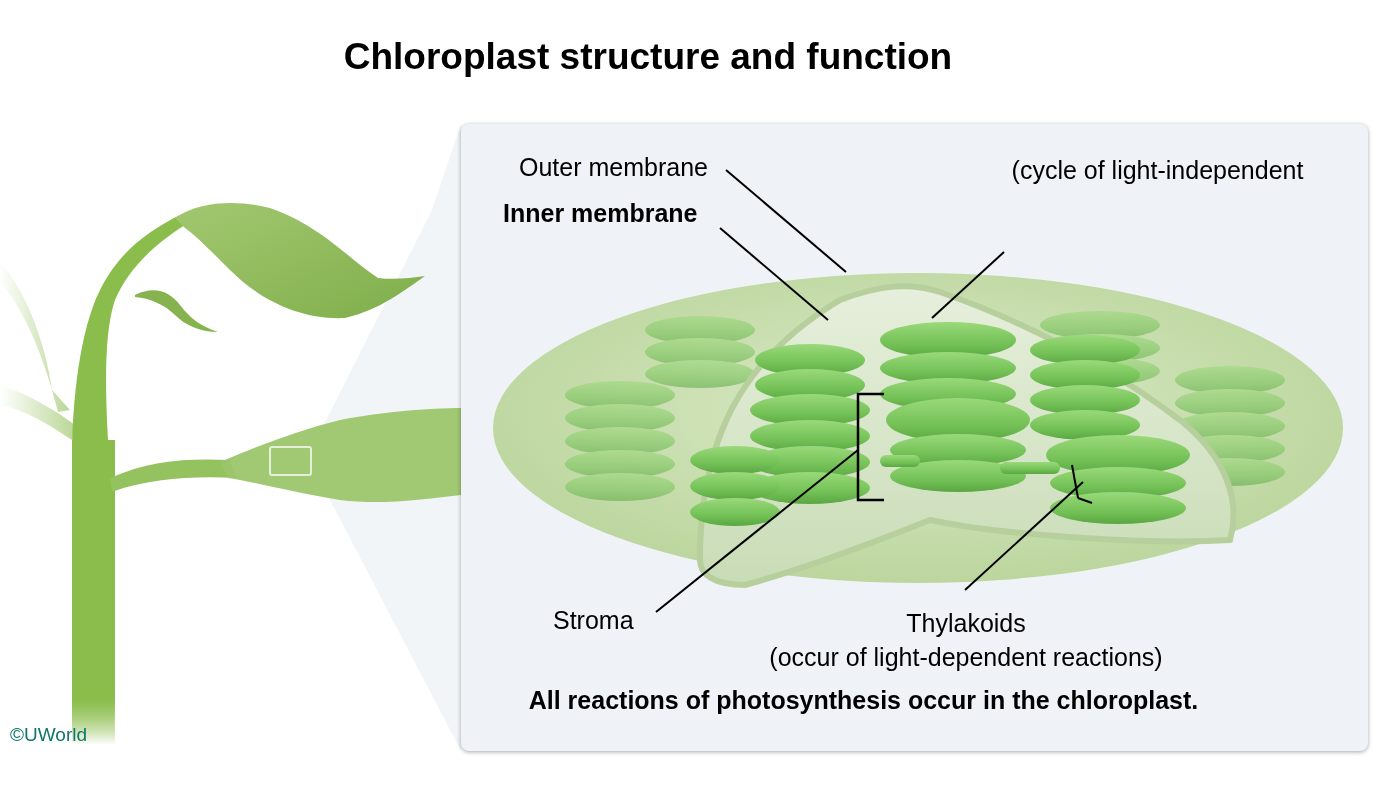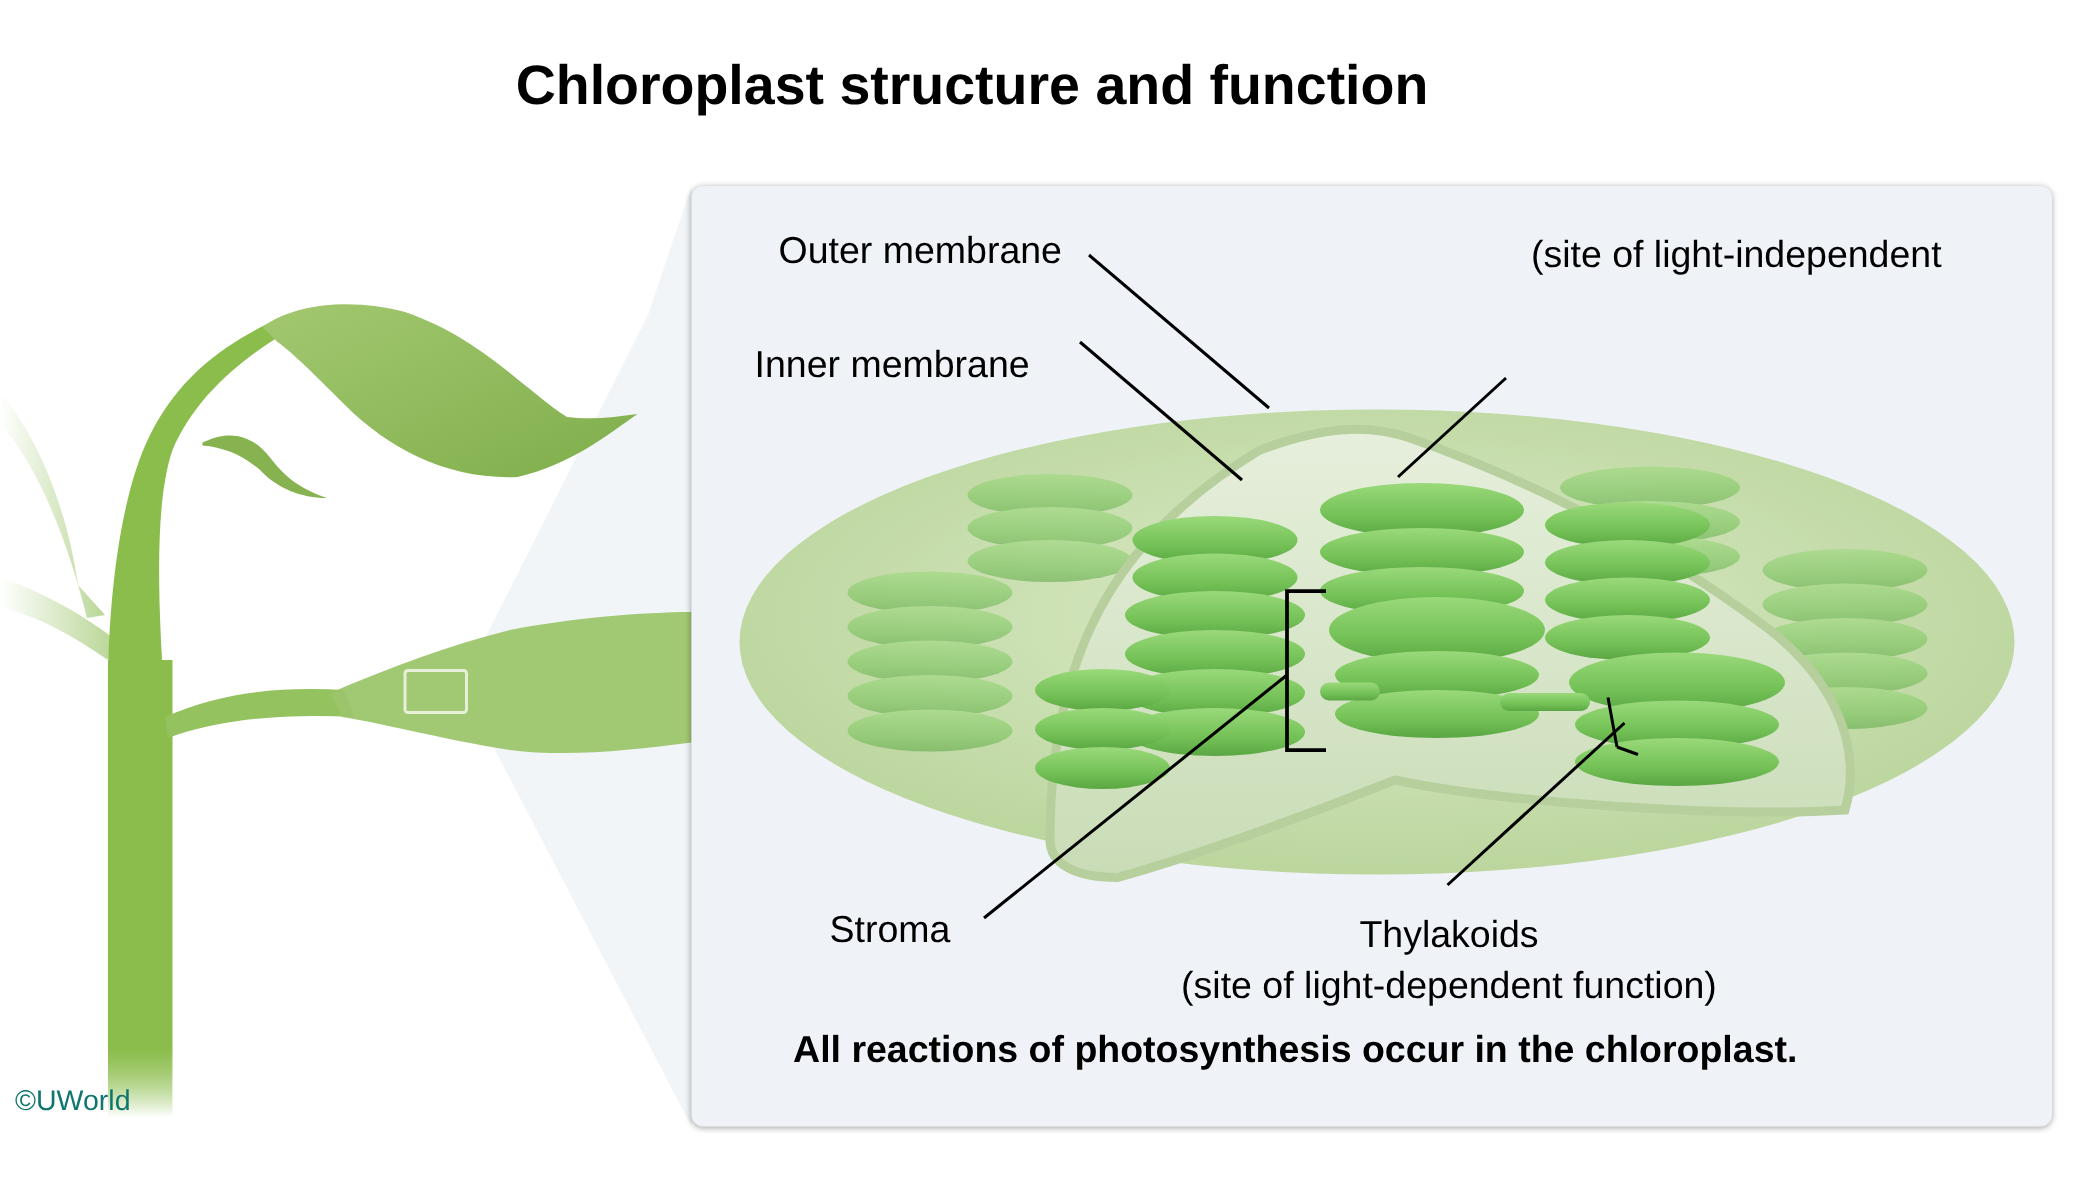--- a/index.html
+++ b/index.html
@@ -154,28 +154,28 @@
     <line x1="720" y1="228" x2="828" y2="320"></line>
     <line x1="1004" y1="252" x2="932" y2="318"></line>
     <line x1="656" y1="612" x2="858" y2="450"></line>
     <line x1="965" y1="590" x2="1083" y2="482"></line>
     <line x1="1078" y1="498" x2="1072" y2="465"></line>
     <line x1="1078" y1="498" x2="1092" y2="503"></line>
   </g>
 </svg>
 
 <div class="label" style="left:519px; top:150px;">Outer membrane</div>
-<div class="label" style="left:503px; top:226px;">Inner membrane</div>
+<div class="label" style="left:503px; top:196px;font-weight:bold;">Inner membrane</div>
 
 <div class="label center" style="left:1000px; top:153px; width:315px;">
-  <div>(site of light-independent</div>
+  <div>(cycle of light-independent</div>
 </div>
 
 <div class="label" style="left:553px; top:603px;">Stroma</div>
 
 <div class="label center" style="left:755px; top:585px; width:422px;margin-top:21px;">
   <div>Thylakoids</div>
-  <div>(site of light-dependent function)</div>
+  <div>(occur of light-dependent reactions)</div>
 </div>
 
 <div class="footer-note">All reactions of photosynthesis occur in the chloroplast.</div>
 
 <div class="copyright">©UWorld</div>
 
 </body></html>

